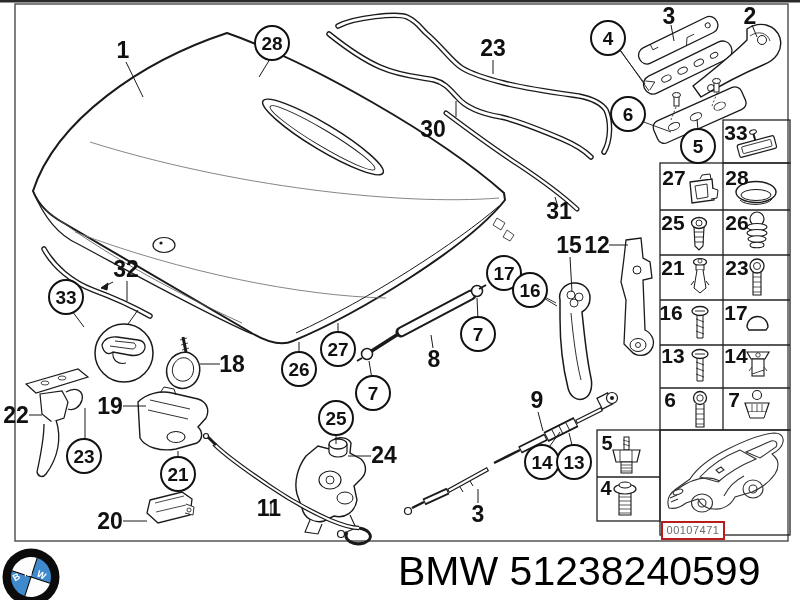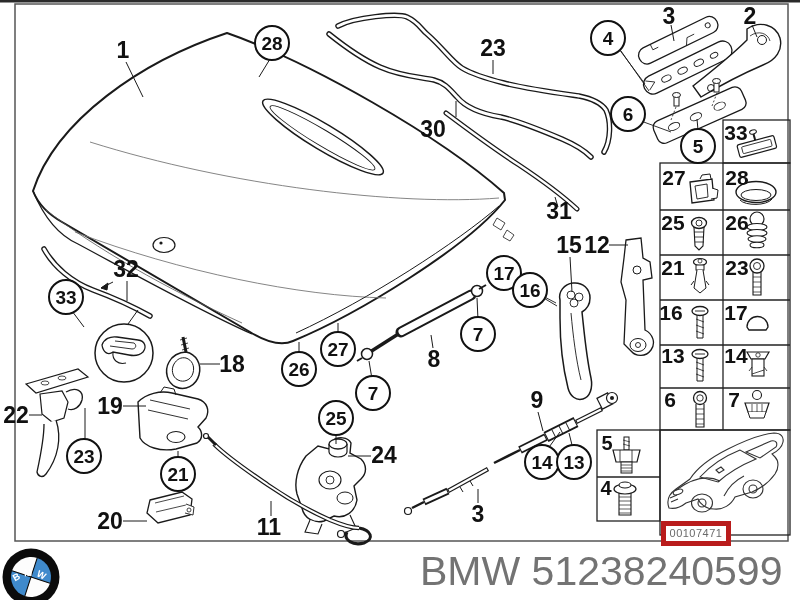--- a/index.html
+++ b/index.html
@@ -6,25 +6,25 @@
   .stage{position:relative;width:800px;height:600px;background:#fff;overflow:hidden;
          font-family:"Liberation Sans","DejaVu Sans",sans-serif;}
   .art{position:absolute;left:0;top:0;}
   .co{position:absolute;transform:translate(-50%,-50%);font-weight:bold;font-size:23px;
       color:#111;line-height:1;white-space:nowrap;}
   .co.circled{width:32px;height:32px;border:2.5px solid #111;border-radius:50%;
       background:#fff;font-size:19px;display:flex;align-items:center;justify-content:center;}
   .gnum{position:absolute;transform:translate(-50%,-50%);font-weight:bold;font-size:21px;
       color:#111;line-height:1;}
   .gnum.small{font-size:20px;}
-  .code{position:absolute;left:661px;top:521px;width:60px;height:15px;border:5px solid #b91c1c;
+  .code{position:absolute;left:661px;top:521px;width:60px;height:15px;border:2px solid #b91c1c;
       background:#fff;color:#6a6a6a;font-size:11px;line-height:15px;text-align:center;
       letter-spacing:.5px;}
-  .part-title{position:absolute;left:420px;top:548px;font-size:41px;font-weight:400;
-      color:#737373;letter-spacing:0;white-space:nowrap;}
+  .part-title{position:absolute;left:398px;top:548px;font-size:41px;font-weight:400;
+      color:#000000;letter-spacing:0;white-space:nowrap;}
 </style>
 </head>
 <body>
 
 <div class="stage">
 
 <svg class="art" width="800" height="600" viewBox="0 0 800 600">
 
   <rect x="0" y="0" width="800" height="2.5" fill="#2a2a2a"></rect>
   <rect x="15" y="4" width="773" height="537" fill="none" stroke="#555" stroke-width="1.5"></rect>
@@ -388,21 +388,21 @@
 <div class="co" style="left:110px;top:406px">19</div>
 <div class="co" style="left:16px;top:415px">22</div>
 <div class="co circled" style="left:336px;top:418px">25</div>
 <div class="co" style="left:384px;top:455px">24</div>
 <div class="co circled" style="left:84px;top:456px">23</div>
 <div class="co circled" style="left:542px;top:462px">14</div>
 <div class="co circled" style="left:574px;top:462px">13</div>
 <div class="co circled" style="left:178px;top:474px">21</div>
 <div class="co" style="left:478px;top:514px">3</div>
 <div class="co" style="left:110px;top:521px">20</div>
-<div class="co" style="left:269px;top:527px">11</div>
+<div class="co" style="left:269px;top:508px">11</div>
 
 <div class="gnum" style="left:736px;top:132px">33</div>
 <div class="gnum" style="left:674px;top:177px">27</div>
 <div class="gnum" style="left:737px;top:177px">28</div>
 <div class="gnum" style="left:673px;top:222px">25</div>
 <div class="gnum" style="left:737px;top:222px">26</div>
 <div class="gnum" style="left:673px;top:267px">21</div>
 <div class="gnum" style="left:737px;top:267px">23</div>
 <div class="gnum" style="left:671px;top:312px">16</div>
 <div class="gnum" style="left:736px;top:312px">17</div>

